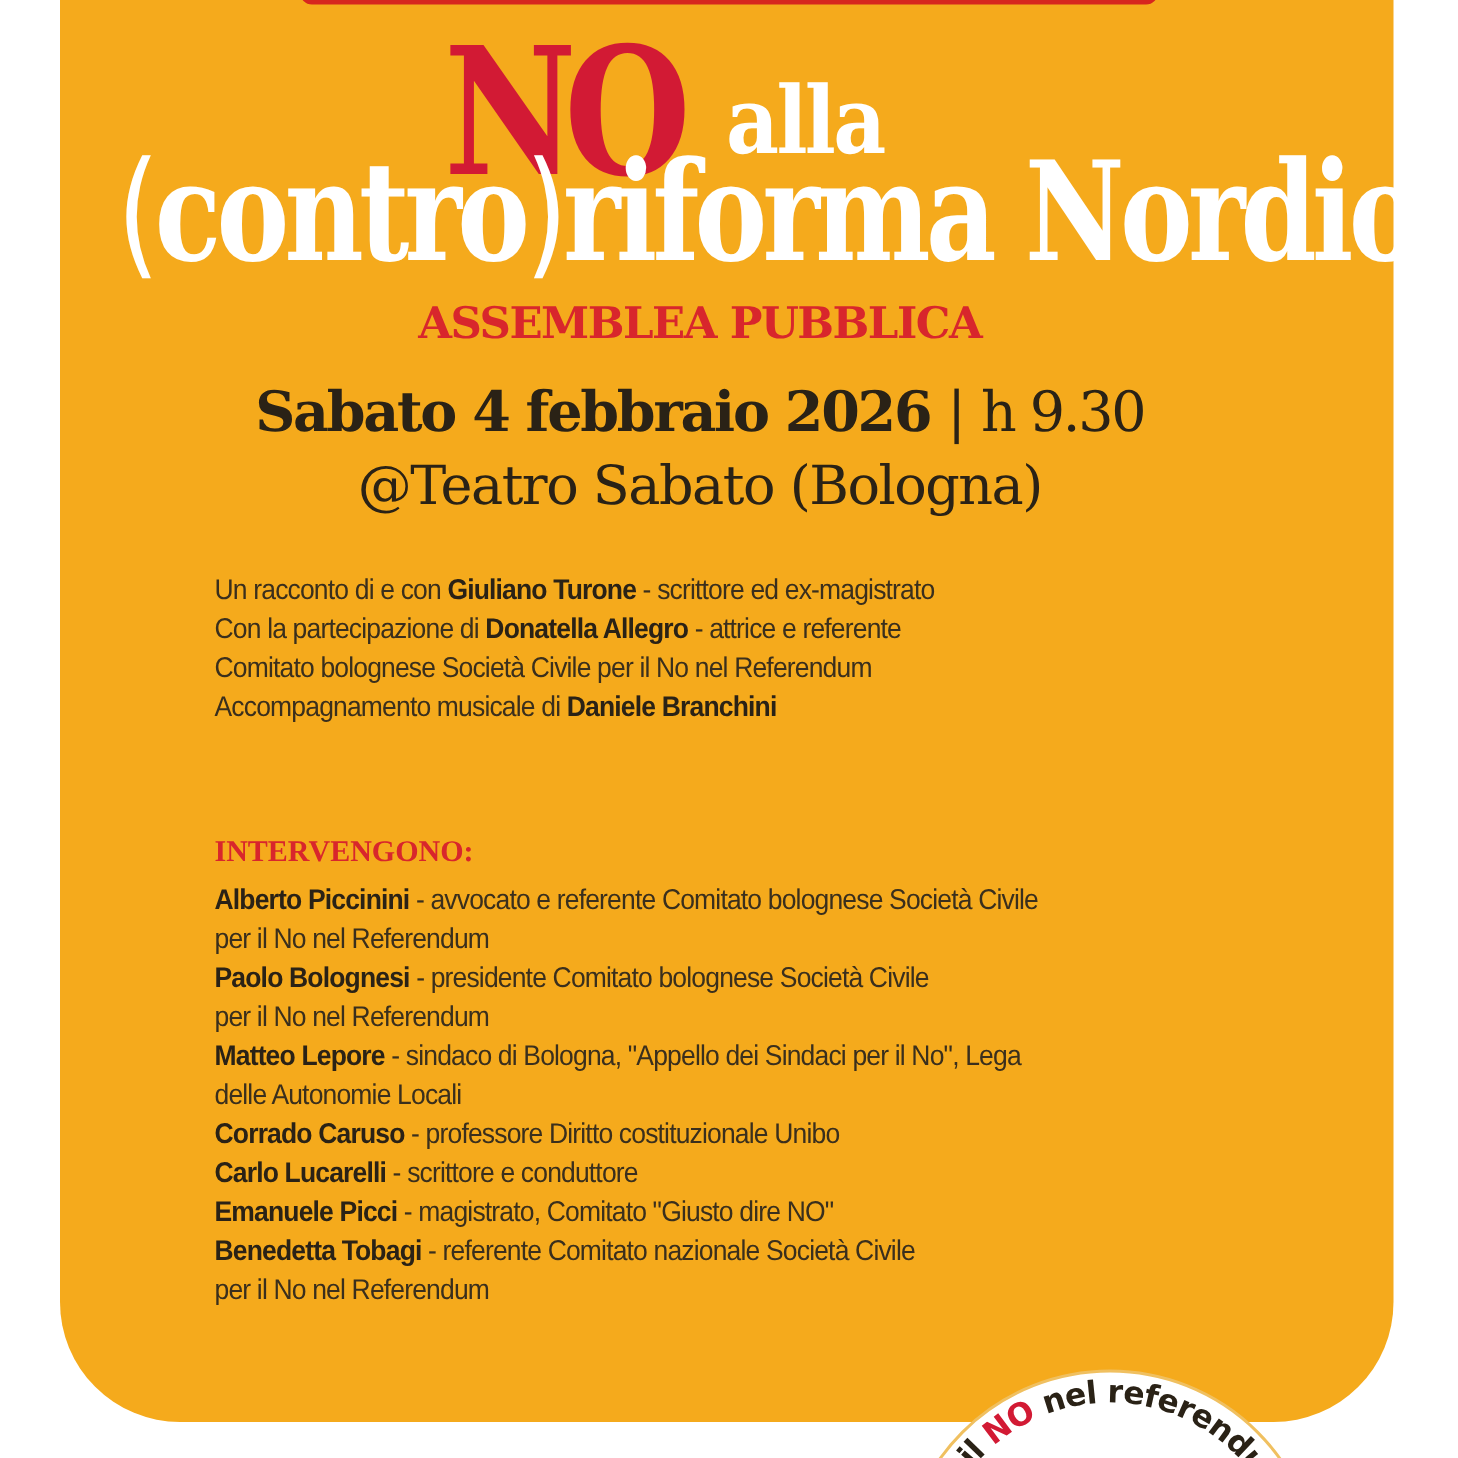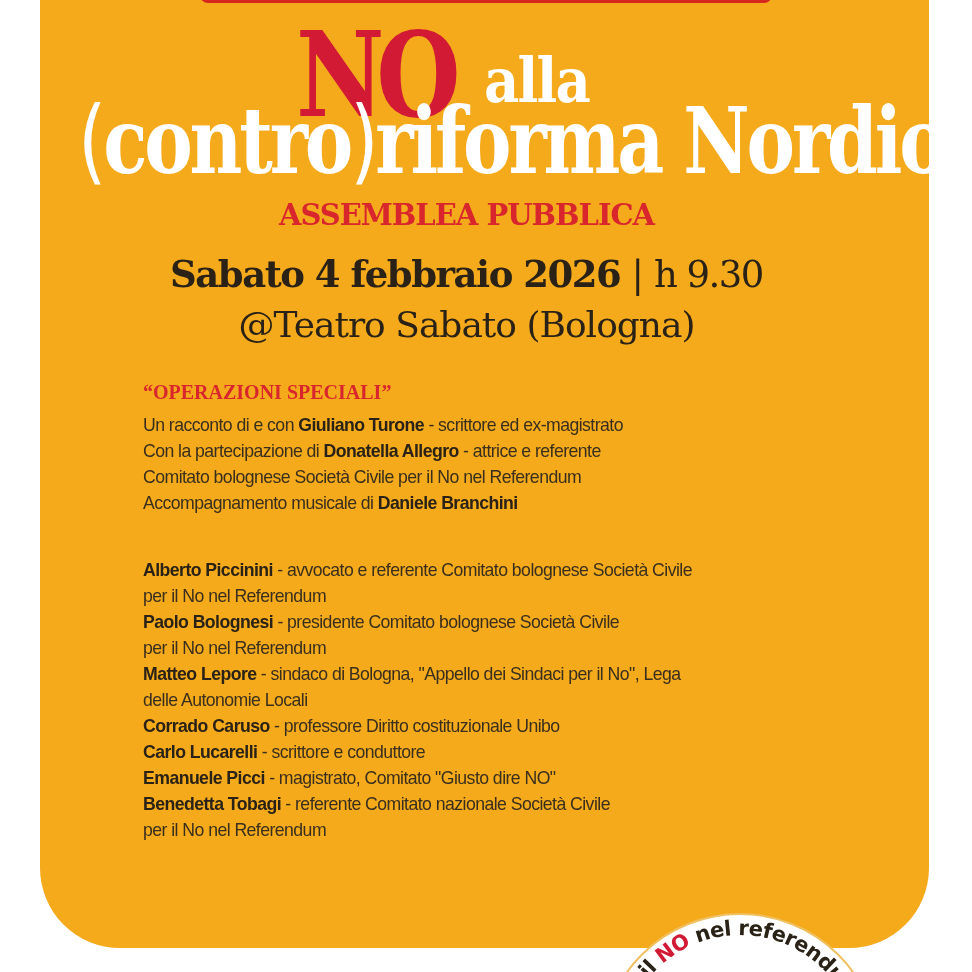--- a/index.html
+++ b/index.html
@@ -94,30 +94,30 @@
 
 <div class="centered date-line">
   <span>Sabato 4 febbraio 2026</span>
   <span class="sep">|</span>
   <span class="time">h 9.30</span>
 </div>
 
 <div class="centered venue">@Teatro Sabato (Bologna)</div>
 
 <div class="section ops">
-  <div class="section-title">“OPERAZIONI SPECIALI”</div>
   <div id="ops-lines">
       <div class="body-line"><span>Un racconto di e con </span><b>Giuliano Turone</b><span> - scrittore ed ex-magistrato</span></div>
       <div class="body-line"><span>Con la partecipazione di </span><b>Donatella Allegro</b><span> - attrice e referente</span></div>
       <div class="body-line"><span>Comitato bolognese Società Civile per il No nel Referendum</span></div>
       <div class="body-line"><span>Accompagnamento musicale di </span><b>Daniele Branchini</b></div>
     </div>
 </div>
 
 <div class="section speakers">
+  <div class="section-title">INTERVENGONO:</div>
   <div id="speaker-lines">
       <div class="body-line"><b>Alberto Piccinini</b><span> - avvocato e referente Comitato bolognese Società Civile</span></div>
       <div class="body-line"><span>per il No nel Referendum</span></div>
       <div class="body-line"><b>Paolo Bolognesi</b><span> - presidente Comitato bolognese Società Civile</span></div>
       <div class="body-line"><span>per il No nel Referendum</span></div>
       <div class="body-line"><b>Matteo Lepore</b><span> - sindaco di Bologna, "Appello dei Sindaci per il No", Lega</span></div>
       <div class="body-line"><span>delle Autonomie Locali</span></div>
       <div class="body-line"><b>Corrado Caruso</b><span> - professore Diritto costituzionale Unibo</span></div>
       <div class="body-line"><b>Carlo Lucarelli</b><span> - scrittore e conduttore</span></div>
       <div class="body-line"><b>Emanuele Picci</b><span> - magistrato, Comitato "Giusto dire NO"</span></div>

